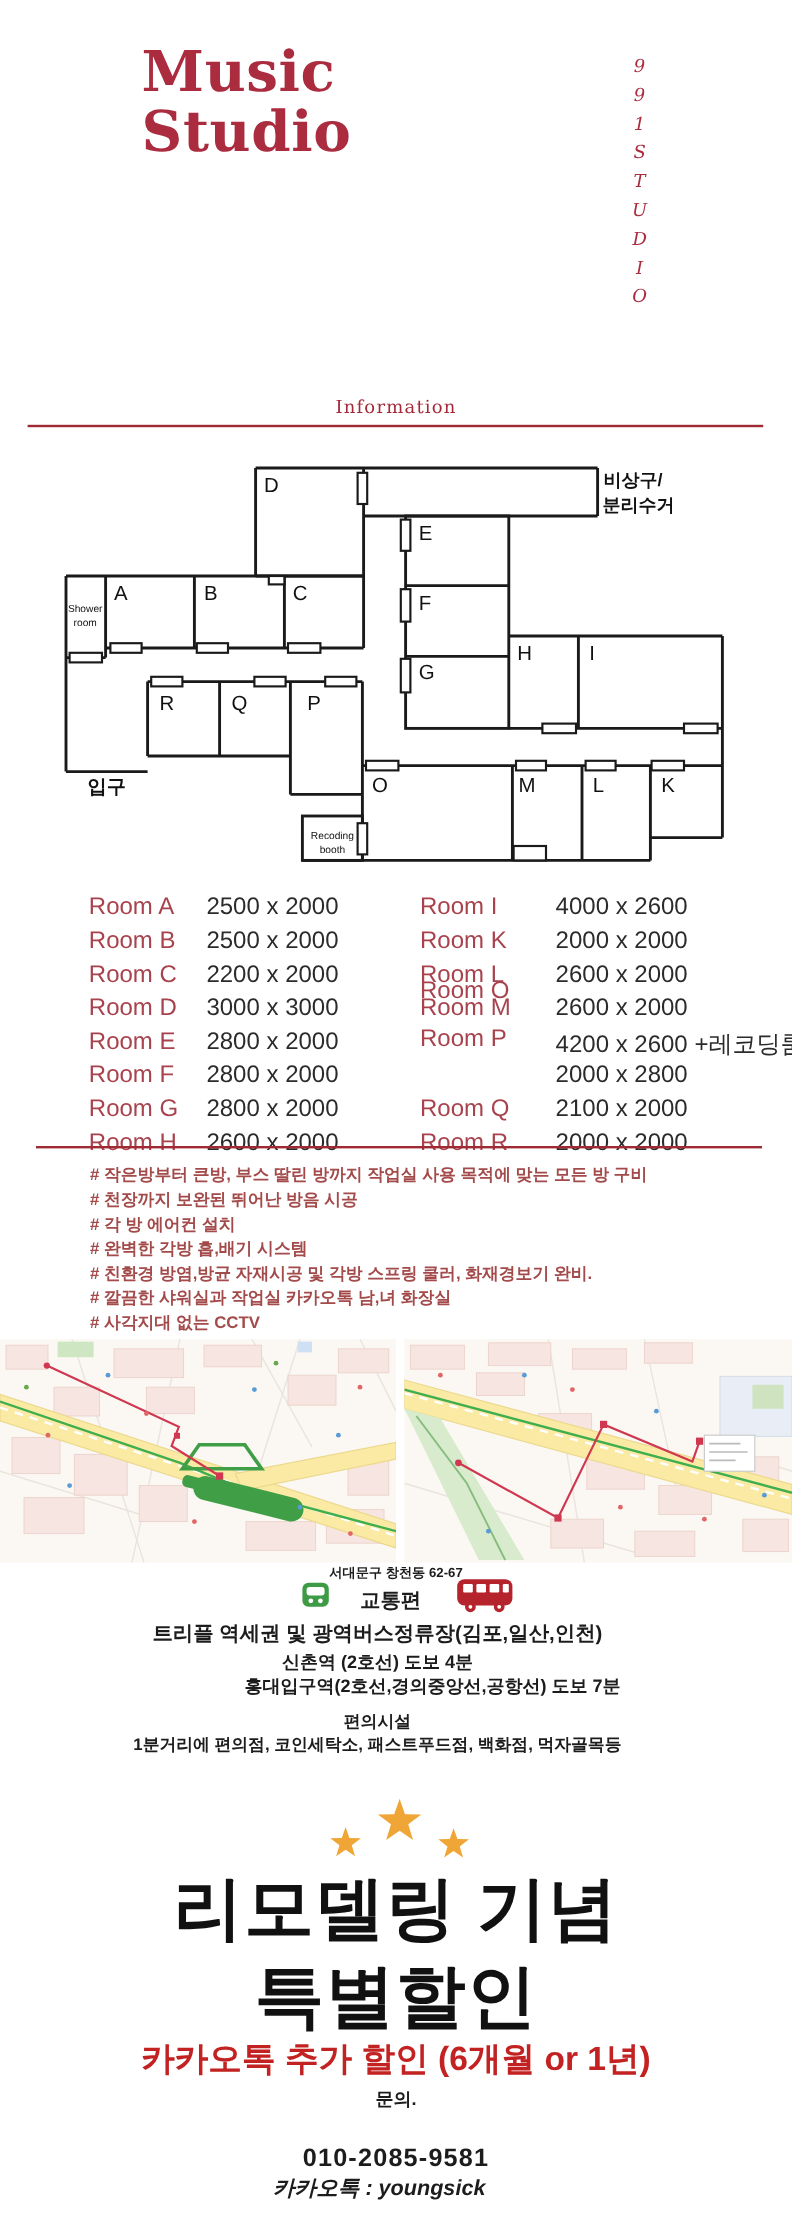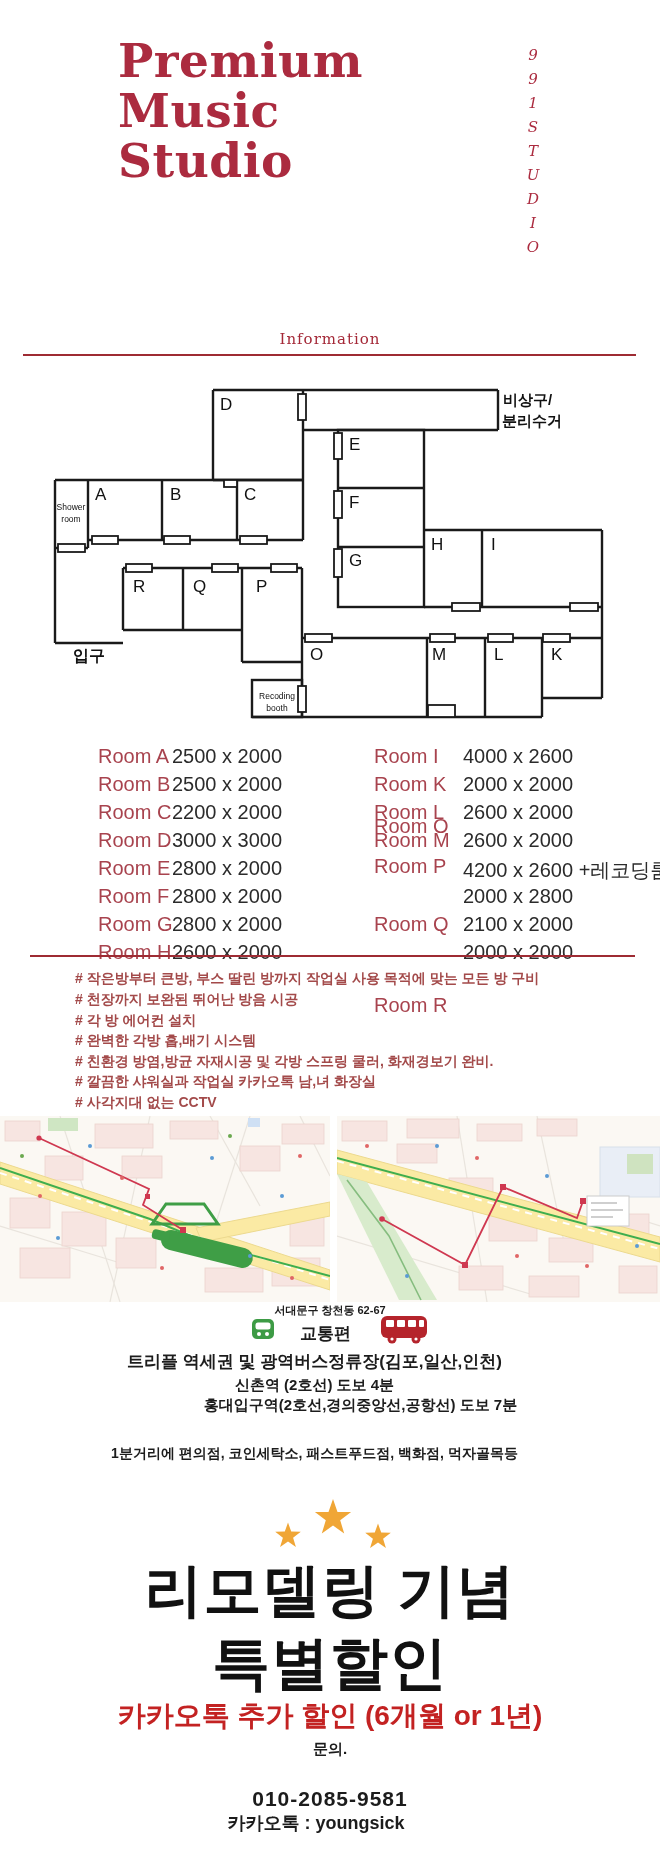--- a/index.html
+++ b/index.html
@@ -18,21 +18,21 @@
   .rule1{left:23px;top:354px;width:613px;}
   .rule2{left:30px;top:955px;width:605px;}
   
   .plan-label{font-family:"Liberation Sans",sans-serif;font-size:17px;font-weight:500;fill:#111;}
   .plan-tiny{font-family:"Liberation Sans",sans-serif;font-size:8.5px;fill:#111;}
   .plan-kor{font-family:"Liberation Sans",sans-serif;font-size:15px;font-weight:700;fill:#111;}
   .plan-kor2{font-family:"Liberation Sans",sans-serif;font-size:16px;font-weight:700;fill:#111;}
   .wall{stroke:#1a1a1a;stroke-width:2.4;fill:none;}
   .door{fill:#ffffff;stroke:#1a1a1a;stroke-width:1.8;}
   
-  .rt-label{color:#a8434e;font-size:20px;font-weight:500;margin-left:24px;}
+  .rt-label{color:#a8434e;font-size:20px;font-weight:500;}
   .rt-size{color:#2b2b2b;font-size:20px;font-weight:500;}
   .rt-row{position:absolute;height:24px;white-space:nowrap;}
   
   .feature{position:absolute;left:75px;font-size:14px;font-weight:700;color:#a34a4a;white-space:nowrap;}
   
   .map{position:absolute;top:1116px;height:186px;background:#fbf8f3;}
   
   .addr{left:0;top:1303px;width:660px;text-align:center;font-size:11px;font-weight:700;}
   .transport-heading{left:300px;top:1322px;font-size:17px;font-weight:700;}
   .tline{left:0;width:629px;text-align:center;font-weight:700;white-space:nowrap;}
@@ -43,29 +43,28 @@
   .t5{top:1445px;font-size:14px;}
   
   .promo1{left:0;top:1552px;width:660px;text-align:center;font-size:58px;font-weight:900;
           letter-spacing:1px;color:#111;}
   .promo2{left:0;top:1625px;width:660px;text-align:center;font-size:58px;font-weight:900;
           letter-spacing:1px;color:#111;}
   .discount{left:0;top:1697px;width:660px;text-align:center;font-size:28px;font-weight:700;color:#c32222;}
   .contact-label{left:0;top:1740px;width:660px;text-align:center;font-size:15px;font-weight:800;}
   .phone{left:0;width:660px;text-align:center;font-size:21px;font-weight:700;letter-spacing:1px;}
   .p1{top:1762px;} .p2{top:1787px;}
-  .kakao{left:0;top:1811px;width:632px;text-align:center;font-size:18px;font-weight:700;}
+  .kakao{left:0;top:1811px;width:632px;text-align:center;font-size:18px;font-weight:700;font-style:italic;}
 </style>
 </head>
 <body>
 
 <div id="page">
 
   <div class="abs title">
-    <div>Premium</div>
     <div>Music</div>
     <div>Studio</div>
   </div>
   <div class="abs vertical-brand">991STUDIO</div>
 
   <div class="abs info-heading">Information</div>
   <div class="abs rule rule1"></div>
 
   <svg class="abs" style="left:0;top:380px" width="660" height="345" viewBox="0 380 660 345">
 
@@ -156,21 +155,21 @@
     <div class="rt-row" style="left:350px;top:801px"><span class="rt-label">Room L</span></div>
     <div class="rt-row" style="left:463px;top:801px"><span class="rt-size">2600 x 2000</span></div>
     <div class="rt-row" style="left:350px;top:829px"><span class="rt-label">Room M</span></div>
     <div class="rt-row" style="left:463px;top:829px"><span class="rt-size">2600 x 2000</span></div>
     <div class="rt-row" style="left:350px;top:815px"><span class="rt-label">Room O</span></div>
     <div class="rt-row" style="left:463px;top:857px"><span class="rt-size">4200 x 2600 +레코딩룸</span></div>
     <div class="rt-row" style="left:350px;top:855px"><span class="rt-label">Room P</span></div>
     <div class="rt-row" style="left:463px;top:885px"><span class="rt-size">2000 x 2800</span></div>
     <div class="rt-row" style="left:350px;top:913px"><span class="rt-label">Room Q</span></div>
     <div class="rt-row" style="left:463px;top:913px"><span class="rt-size">2100 x 2000</span></div>
-    <div class="rt-row" style="left:350px;top:994px"><span class="rt-label">Room R</span></div>
+    <div class="rt-row" style="left:350px;top:941px"><span class="rt-label">Room R</span></div>
     <div class="rt-row" style="left:463px;top:941px"><span class="rt-size">2000 x 2000</span></div>
   </div>
 
   <div class="abs rule rule2"></div>
 
   <div>
     <div class="feature" style="top:970px"># 작은방부터 큰방, 부스 딸린 방까지 작업실 사용 목적에 맞는 모든 방 구비</div>
     <div class="feature" style="top:991px"># 천장까지 보완된 뛰어난 방음 시공</div>
     <div class="feature" style="top:1012px"># 각 방 에어컨 설치</div>
     <div class="feature" style="top:1032px"># 완벽한 각방 흡,배기 시스템</div>
@@ -317,20 +316,21 @@
     </g>
     <circle cx="12" cy="25" r="4.5" fill="#b5242c"></circle>
       <circle cx="12" cy="25" r="1.6" fill="#ffffff"></circle>
     <circle cx="36" cy="25" r="4.5" fill="#b5242c"></circle>
       <circle cx="36" cy="25" r="1.6" fill="#ffffff"></circle>
   </svg>
 
   <div class="abs tline t1">트리플 역세권 및 광역버스정류장(김포,일산,인천)</div>
   <div class="abs tline t2">신촌역 (2호선) 도보 4분</div>
   <div class="abs tline t3">홍대입구역(2호선,경의중앙선,공항선) 도보 7분</div>
+  <div class="abs tline t4">편의시설</div>
   <div class="abs tline t5">1분거리에 편의점, 코인세탁소, 패스트푸드점, 백화점, 먹자골목등</div>
 
   <svg class="abs" style="left:263px;top:1494px" width="140" height="60" viewBox="0 0 140 60">
     <polygon fill="#f0a636" points="70,5 74.5,17.9 88.1,18.1 77.2,26.3 81.2,39.4 70,31.6 58.8,39.4 62.8,26.3 51.9,18.1 65.5,17.9"></polygon>
     <polygon fill="#f0a636" points="25,28.5 28.2,37.6 37.8,37.8 30.1,43.7 32.9,52.9 25,47.4 17.1,52.9 19.9,43.7 12.2,37.8 21.8,37.6"></polygon>
     <polygon fill="#f0a636" points="115,29.5 118.2,38.6 127.8,38.8 120.1,44.7 122.9,53.9 115,48.4 107.1,53.9 109.9,44.7 102.2,38.8 111.8,38.6"></polygon>
   </svg>
 
   <div class="abs promo1">리모델링 기념</div>
   <div class="abs promo2">특별할인</div>

